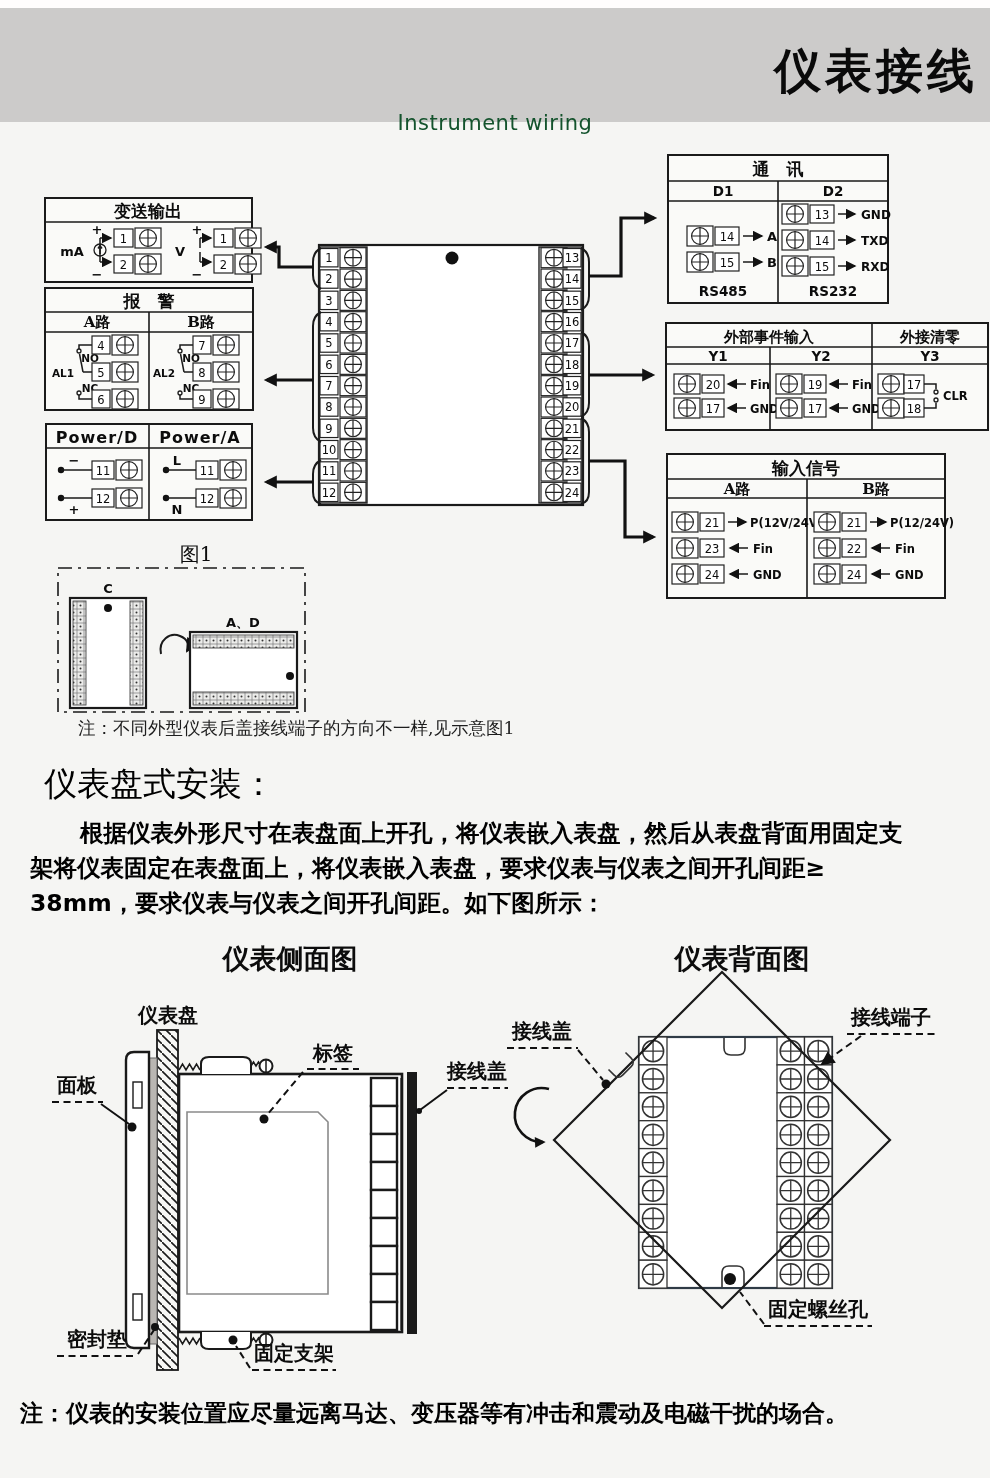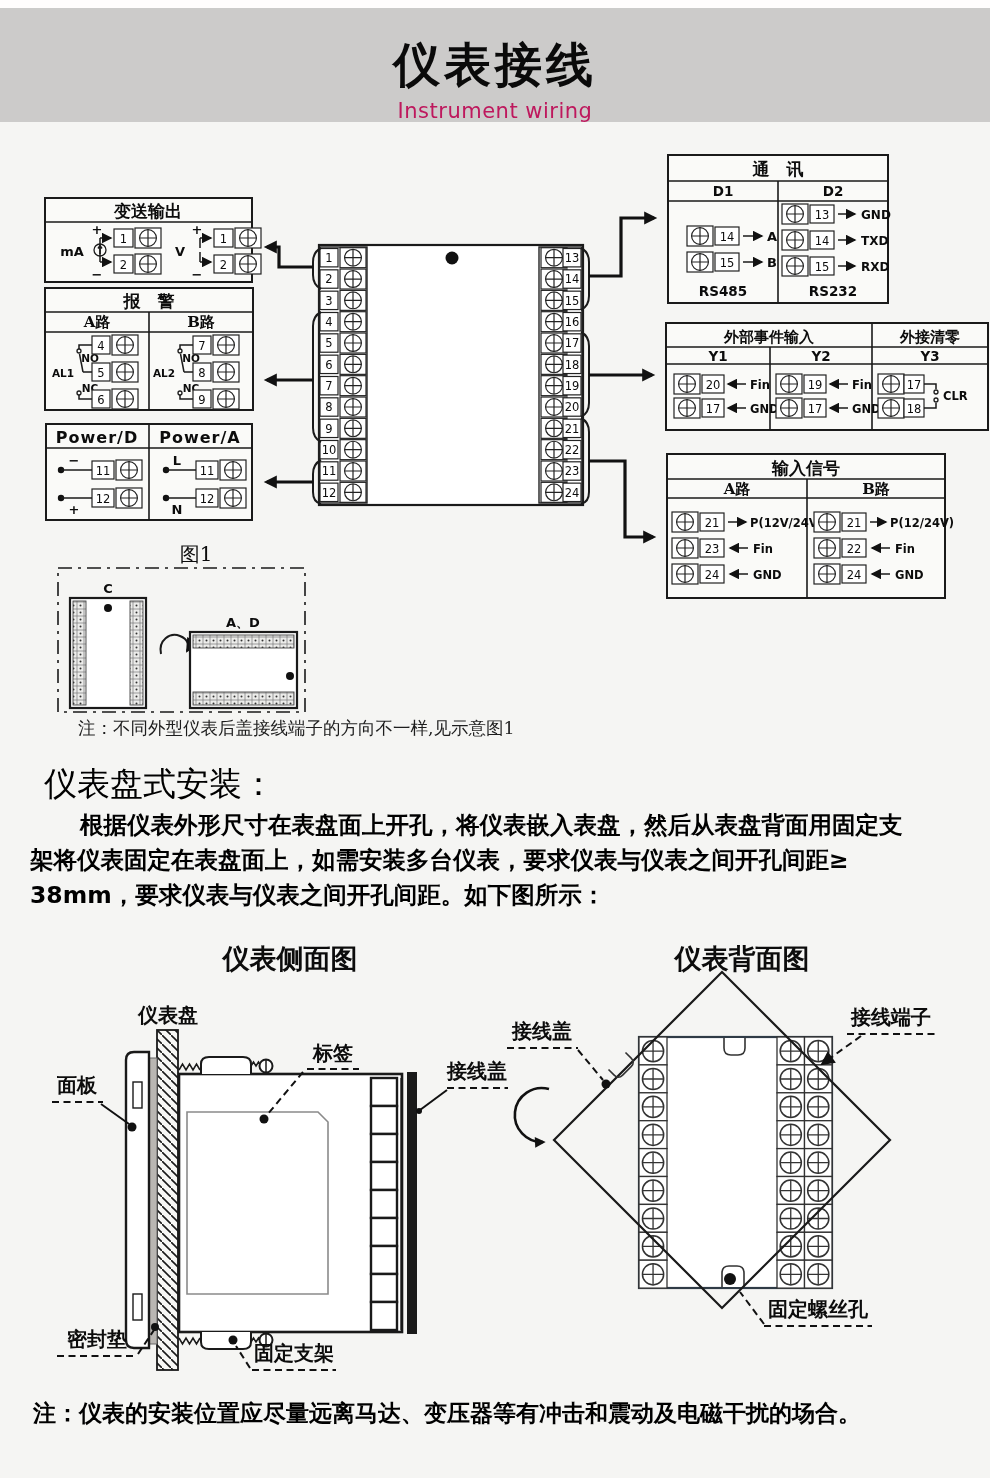--- a/index.html
+++ b/index.html
@@ -1,29 +1,29 @@
 <!DOCTYPE html>
 <html><head>
 <meta charset="utf-8">
 <style>
   html,body{margin:0;padding:0;background:#fff;}
   .page{position:relative;width:990px;height:1478px;background:#f5f5f3;overflow:hidden;
         font-family:"DejaVu Sans",sans-serif;color:#0c0c0c;}
   .topstrip{position:absolute;left:0;top:0;width:990px;height:8px;background:#fffdfd;}
   .band{position:absolute;left:0;top:8px;width:990px;height:114px;background:#cccbca;text-align:center;}
-  .band .t{margin:6px;padding-top:20px;font-size:47px;font-weight:bold;letter-spacing:4px;color:#0a0a0a;}
-  .band .s{font-size:21px;color:#be185d;margin-top:-4px;letter-spacing:.5px;}
+  .band .t{margin:12px;padding-top:20px;font-size:47px;font-weight:bold;letter-spacing:4px;color:#0a0a0a;text-align:right;}
+  .band .s{font-size:21px;color:#14532d;margin-top:-4px;letter-spacing:.5px;}
   .abs{position:absolute;}
   .fig-note{position:absolute;left:62px;top:716px;font-size:17.5px;color:#1d1d1d;
             font-family:"DejaVu Serif",serif;margin-left:16px;}
   .install-h{position:absolute;left:44px;top:762px;font-size:33px;font-weight:normal;color:#000;}
   .para{position:absolute;left:30px;top:808px;width:945px;font-size:23.5px;font-weight:bold;
         color:#000;line-height:35px;}
-  .para .l1{text-indent:50px;}
-  .footer-note{position:absolute;left:33px;top:1398px;font-size:23px;font-weight:bold;color:#000;}
+  .para .l1{text-indent:50px;margin-top:8px;}
+  .footer-note{position:absolute;left:20px;top:1398px;font-size:23px;font-weight:bold;color:#000;}
   
   svg text{fill:#0c0c0c;}
   .box{fill:#fafaf8;stroke:#1a1a1a;stroke-width:2;}
   .boxw{fill:#fff;stroke:#1a1a1a;stroke-width:2.2;}
   .boxw2{fill:#fff;stroke:#1a1a1a;stroke-width:2.2;}
   .cell{fill:#fff;stroke:#222;stroke-width:1.2;}
   .strip{fill:none;stroke:#222;stroke-width:1.4;}
   .ln{stroke:#1a1a1a;stroke-width:1.6;}
   .w{stroke:#1a1a1a;stroke-width:1.5;fill:none;}
   .w2{stroke:#1a1a1a;stroke-width:2;fill:none;}
@@ -422,21 +422,21 @@
       <text x="243" y="627" class="sym">A、D</text>
       <circle cx="290" cy="676" r="4" fill="#111"></circle>
     </g>
   </svg>
 
   <div class="fig-note">注：不同外型仪表后盖接线端子的方向不一样,见示意图1</div>
 
   <div class="install-h">仪表盘式安装：</div>
   <div class="para">
     <div class="l1">根据仪表外形尺寸在表盘面上开孔，将仪表嵌入表盘，然后从表盘背面用固定支</div>
-    <div>架将仪表固定在表盘面上，如需安装多台仪表，要求仪表与仪表之间开孔间距≥</div>
+    <div>架将仪表固定在表盘面上，将仪表嵌入表盘，要求仪表与仪表之间开孔间距≥</div>
     <div>38mm，要求仪表与仪表之间开孔间距。如下图所示：</div>
   </div>
 
   <svg class="abs" style="left:0;top:930px" width="990" height="470" viewBox="0 930 990 470">
 
     <g>
       <text x="290" y="968" class="vtitle">仪表侧面图</text>
       <text x="168" y="1022" class="lbl">仪表盘</text>
       <rect x="157" y="1030" width="21" height="340" fill="url(#hatch)" stroke="#1a1a1a" stroke-width="1.8"></rect>
       <rect x="149" y="1058" width="8" height="286" fill="#b9b6b2" stroke="#666" stroke-width="1"></rect>

